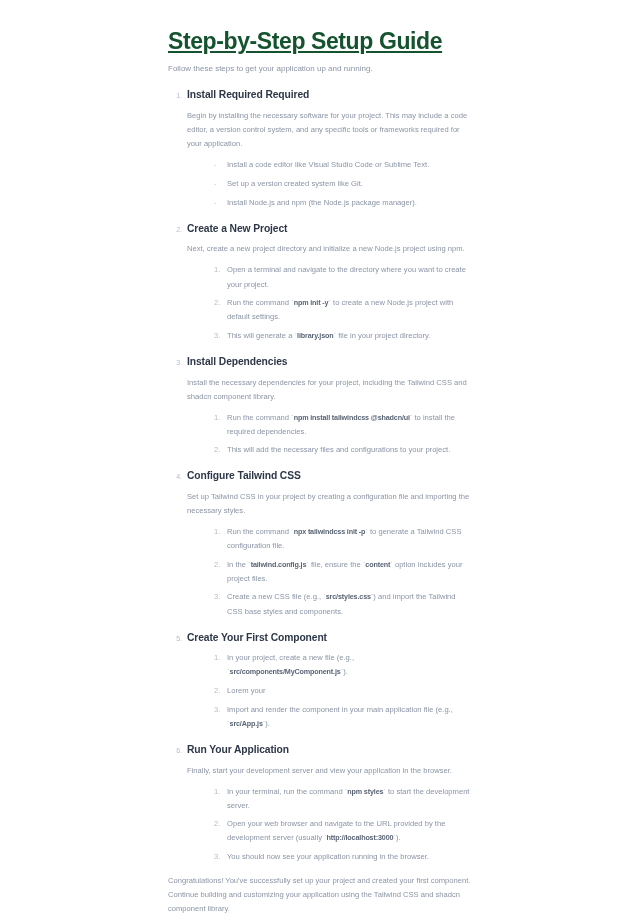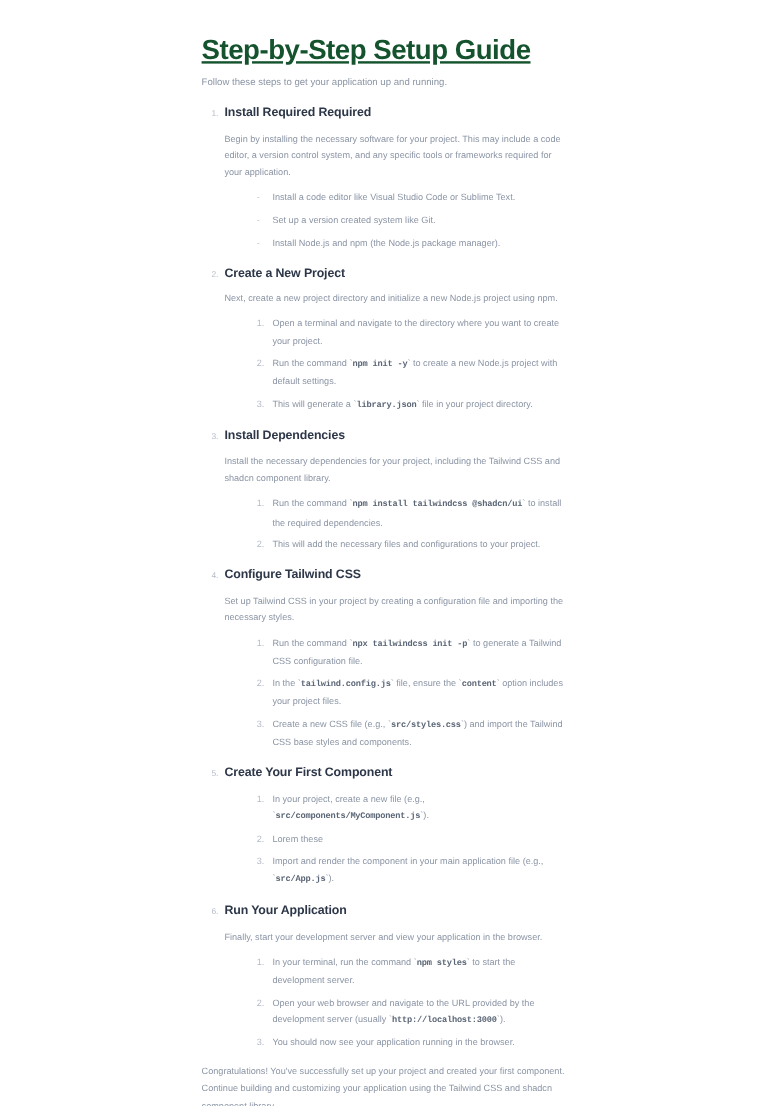--- a/index.html
+++ b/index.html
@@ -105,21 +105,21 @@
     text-align: left;
     font-size: 7.6px;
     color: #b4bcc8;
   }
   .sublist.dashed .sub-marker {
     color: #c3cad4;
   }
 
   
   code.inline {
-    font-family: Liberation Mono, monospace;
+    font-family: Liberation Sans, sans-serif;
     font-weight: bold;
     font-size: 7.2px;
     color: #5a6575;
     letter-spacing: -0.15px;
     margin-top: 43px;
   }
   .tick {
     color: #a9b2be;
     font-size: 7.6px;
   }
@@ -180,21 +180,21 @@
           <li class="sub-item"><span class="sub-marker">1.</span><span>Run the command <span class="tick">`</span><code class="inline">npx tailwindcss init -p</code><span class="tick">`</span> to generate a Tailwind CSS configuration file.</span></li>
           <li class="sub-item"><span class="sub-marker">2.</span><span>In the <span class="tick">`</span><code class="inline">tailwind.config.js</code><span class="tick">`</span> file, ensure the <span class="tick">`</span><code class="inline">content</code><span class="tick">`</span> option includes your project files.</span></li>
           <li class="sub-item"><span class="sub-marker">3.</span><span>Create a new CSS file (e.g., <span class="tick">`</span><code class="inline">src/styles.css</code><span class="tick">`</span>) and import the Tailwind CSS base styles and components.</span></li>
         </ul>
       </li>
       <li class="section">
         <span class="section-num">5.</span>
         <h2 class="section-title">Create Your First Component</h2>
         <ul class="sublist">
           <li class="sub-item"><span class="sub-marker">1.</span><span>In your project, create a new file (e.g., <span class="tick">`</span><code class="inline">src/components/MyComponent.js</code><span class="tick">`</span>).</span></li>
-          <li class="sub-item"><span class="sub-marker">2.</span><span>Lorem these</span></li>
+          <li class="sub-item"><span class="sub-marker">2.</span><span>Lorem your</span></li>
           <li class="sub-item"><span class="sub-marker">3.</span><span>Import and render the component in your main application file (e.g., <span class="tick">`</span><code class="inline">src/App.js</code><span class="tick">`</span>).</span></li>
         </ul>
       </li>
       <li class="section">
         <span class="section-num">6.</span>
         <h2 class="section-title">Run Your Application</h2>
         <p class="section-desc">Finally, start your development server and view your application in the browser.</p>
         <ul class="sublist">
           <li class="sub-item"><span class="sub-marker">1.</span><span>In your terminal, run the command <span class="tick">`</span><code class="inline">npm styles</code><span class="tick">`</span> to start the development server.</span></li>
           <li class="sub-item"><span class="sub-marker">2.</span><span>Open your web browser and navigate to the URL provided by the development server (usually <span class="tick">`</span><code class="inline">http://localhost:3000</code><span class="tick">`</span>).</span></li>

